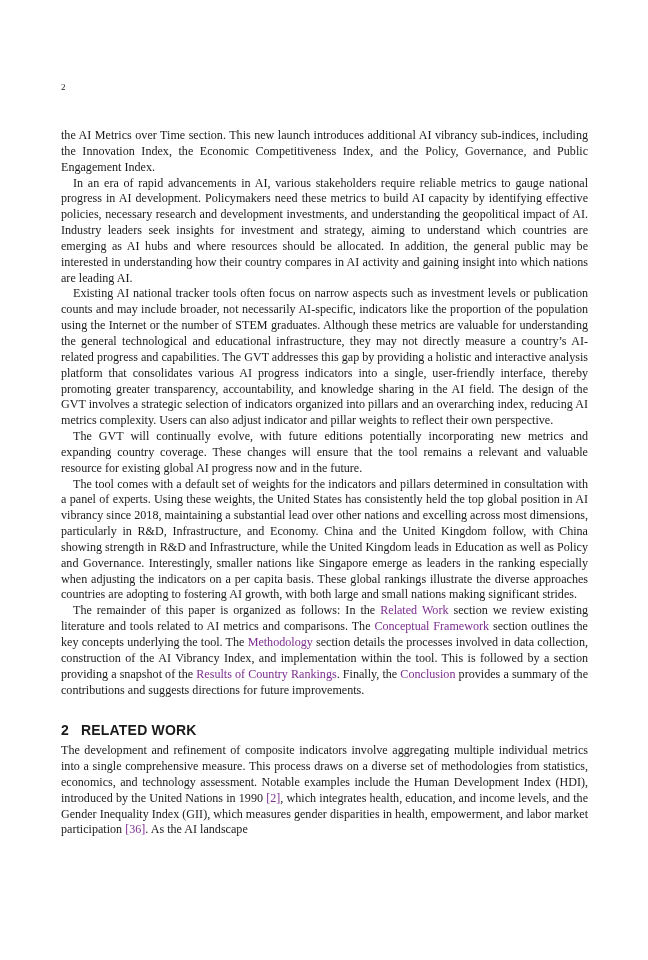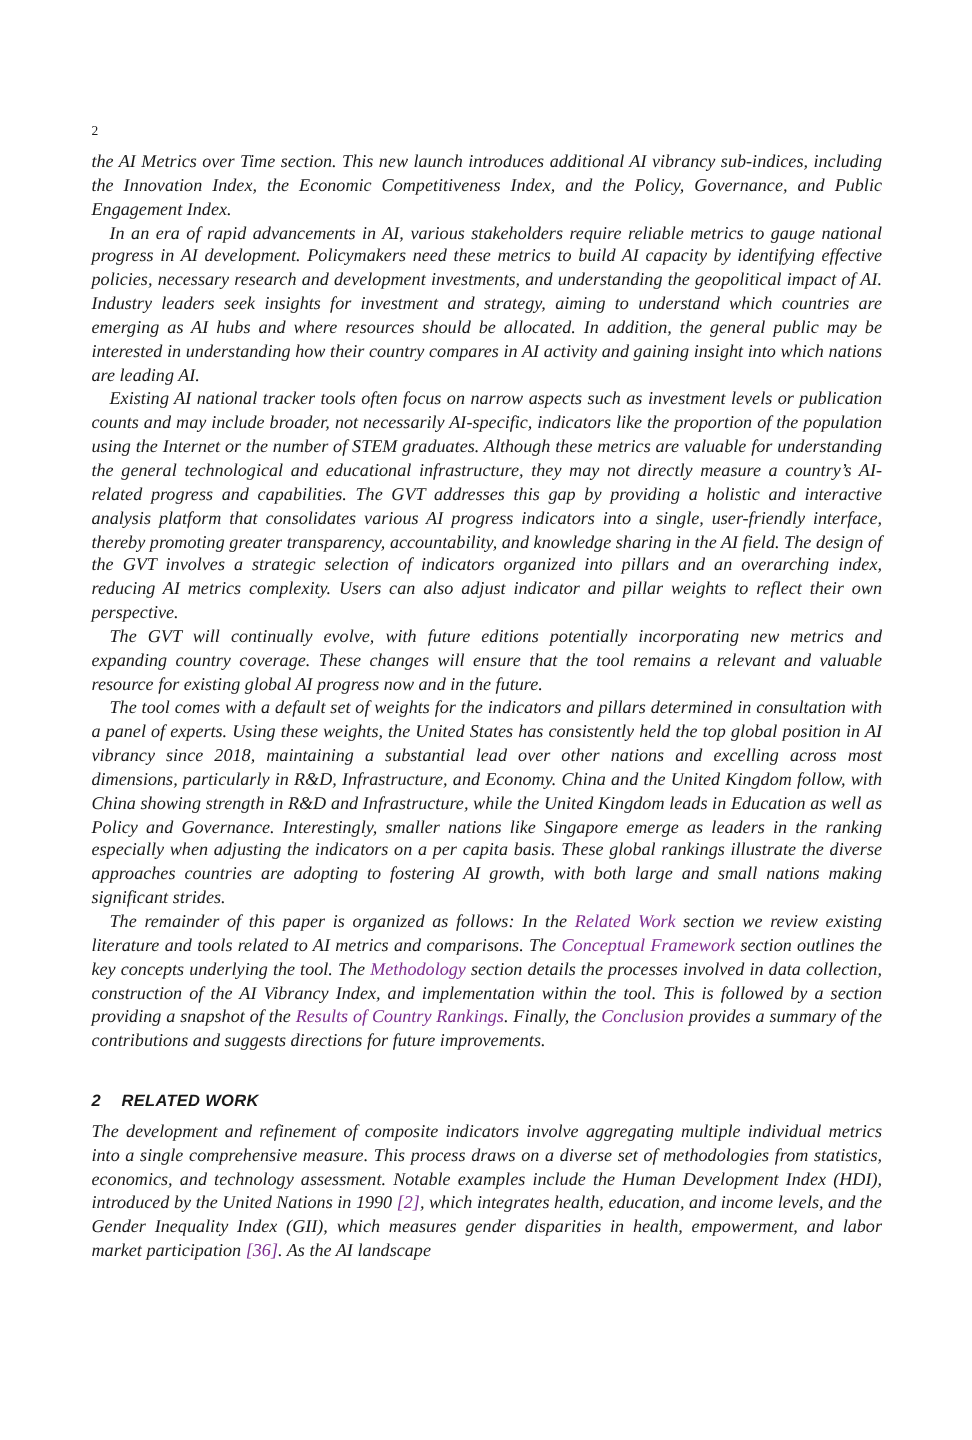--- a/index.html
+++ b/index.html
@@ -1,24 +1,24 @@
 <!DOCTYPE html>
 <html><head>
 <meta charset="utf-8">
 <style>
   html, body { margin: 0; padding: 0; background: #ffffff; }
   body { width: 648px; height: 960px; position: relative; overflow: hidden;
          font-family: "Liberation Serif", "DejaVu Serif", serif; color: #1a1a1a; }
   .page-number { position: absolute; left: 61px; top: 82px; font-size: 9px; }
-  .body { position: absolute; left: 61px; top: 100px; width: 527px; font-size: 12.1px; line-height: 15.85px; font-style: italic; }
+  .body { position: absolute; left: 61px; top: 128px; width: 527px; font-size: 12.1px; line-height: 15.85px; }
   p { margin: 0; text-align: justify; hyphens: auto; }
   p.indent { text-indent: 12px; }
   .link { color: #7b2d8e; cursor: pointer; }
   .section-heading { margin: 25px 0 4px 0; font-family: "Liberation Sans", "DejaVu Sans", sans-serif;
-                     font-weight: bold; font-size: 11px; letter-spacing: 0.2px; }
+                     font-weight: bold; font-size: 14px; letter-spacing: 0.2px; }
   .section-heading .num { display: inline-block; width: 20px; }
 </style>
 </head>
 <body>
 
 <div class="page-number">2</div>
 
 <div class="body">
   <p>the AI Metrics over Time section. This new launch introduces additional AI vibrancy sub-indices, including the Innovation Index, the Economic Competitiveness Index, and the Policy, Governance, and Public Engagement Index.</p>
   <p class="indent">In an era of rapid advancements in AI, various stakeholders require reliable metrics to gauge national progress in AI development. Policymakers need these metrics to build AI capacity by identifying effective policies, necessary research and development investments, and understanding the geopolitical impact of AI. Industry leaders seek insights for investment and strategy, aiming to understand which countries are emerging as AI hubs and where resources should be allocated. In addition, the general public may be interested in understanding how their country compares in AI activity and gaining insight into which nations are leading AI.</p>

